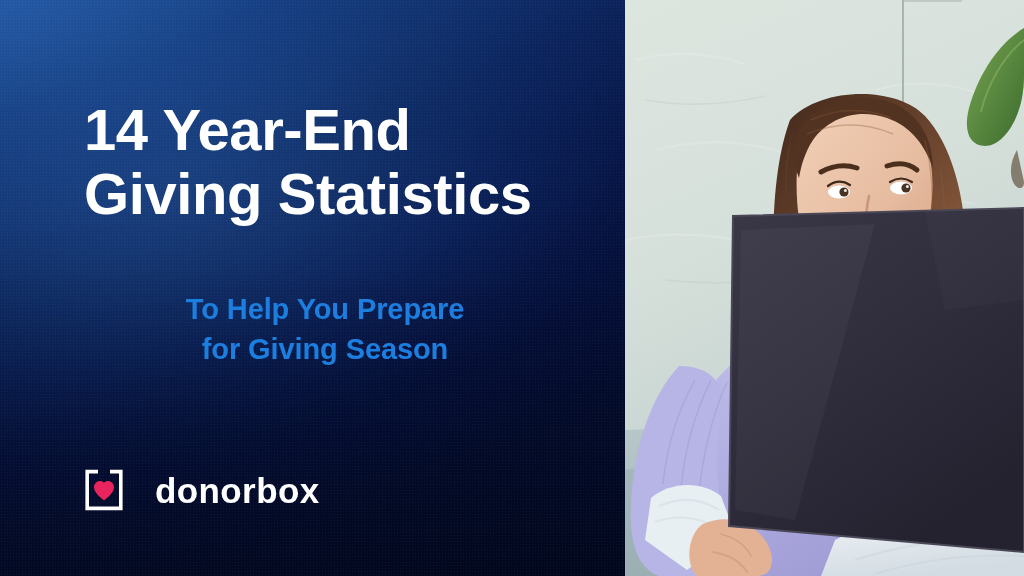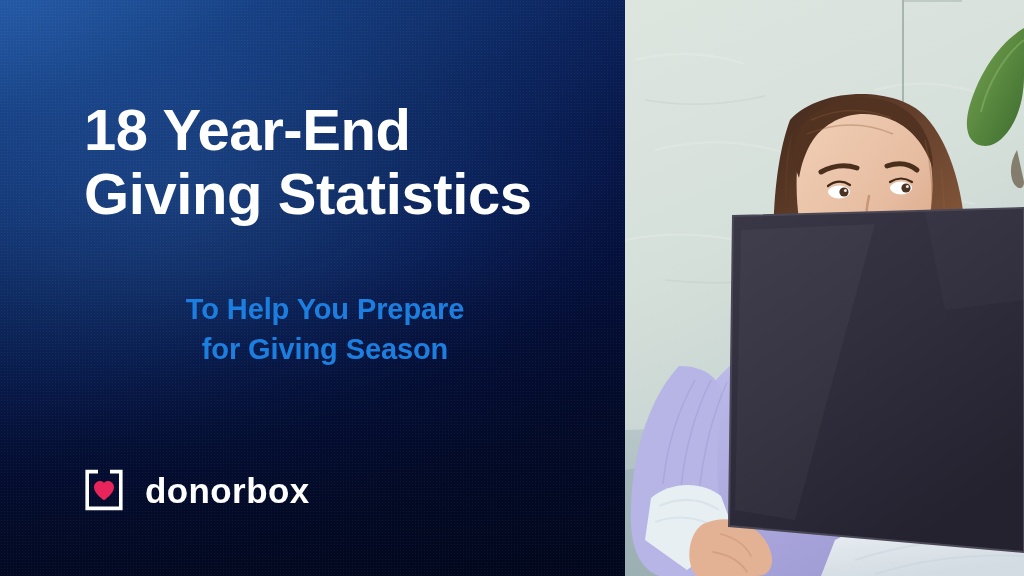--- a/index.html
+++ b/index.html
@@ -117,21 +117,21 @@
     text-align: center;
   }
 
   
   .logo {
     position: absolute;
     left: 82px;
     top: 468px;
     display: flex;
     align-items: center;
-    gap: 19px;
+    gap: 29px;
   }
   .logo-mark {
     position: relative;
     width: 44px;
     height: 44px;
     flex: 0 0 auto;
   }
   .logo-mark svg { display: block; }
   .logo-word {
     color: #ffffff;
@@ -159,21 +159,21 @@
 <div class="banner">
 
   <div class="left-panel">
     <div class="panel-grad-a"></div>
     <div class="panel-sweep"></div>
     <div class="panel-grad-b"></div>
     <div class="panel-grad-c"></div>
     <div class="panel-noise"></div>
   </div>
 
-  <div class="headline">18 Year-End
+  <div class="headline">14 Year-End
 Giving Statistics</div>
 
   <div class="subhead">To Help You Prepare
 for Giving Season</div>
 
   <div class="logo">
     <span class="logo-mark">
       <svg viewBox="0 0 44 44" xmlns="http://www.w3.org/2000/svg">
 
         <g fill="none" stroke="#ffffff" stroke-width="3.6" stroke-linecap="square">

